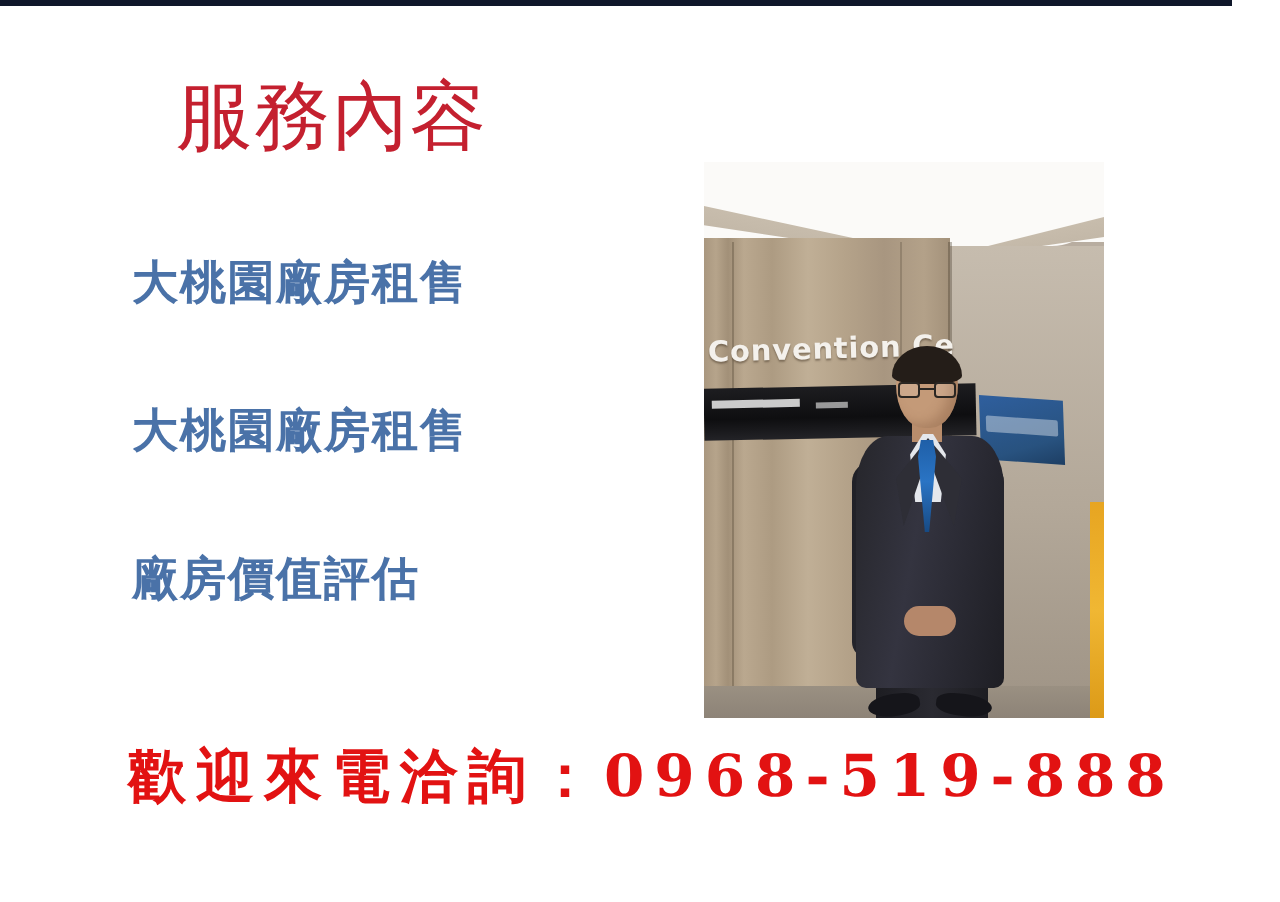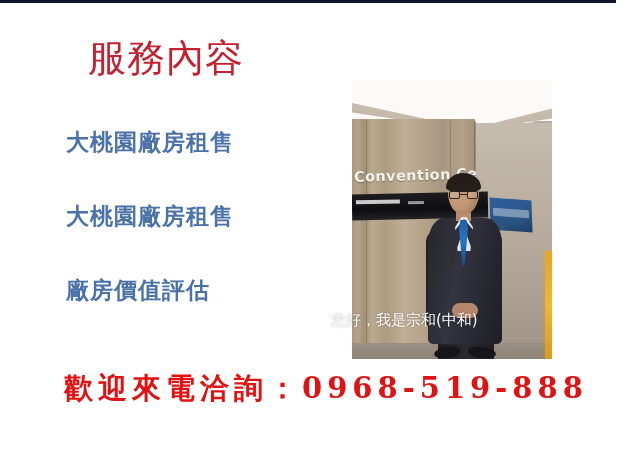--- a/index.html
+++ b/index.html
@@ -402,15 +402,14 @@
     <div class="pr-hair"></div>
     <div class="pr-glasses">
       <div class="pr-lens l"></div>
       <div class="pr-bridge"></div>
       <div class="pr-lens r"></div>
     </div>
 
     <div class="ph-yellowstrip"></div>
   </div>
 
-  <div id="photo-caption">您好，我是宗和(中和)</div>
 
 </div>
 
 </body></html>

